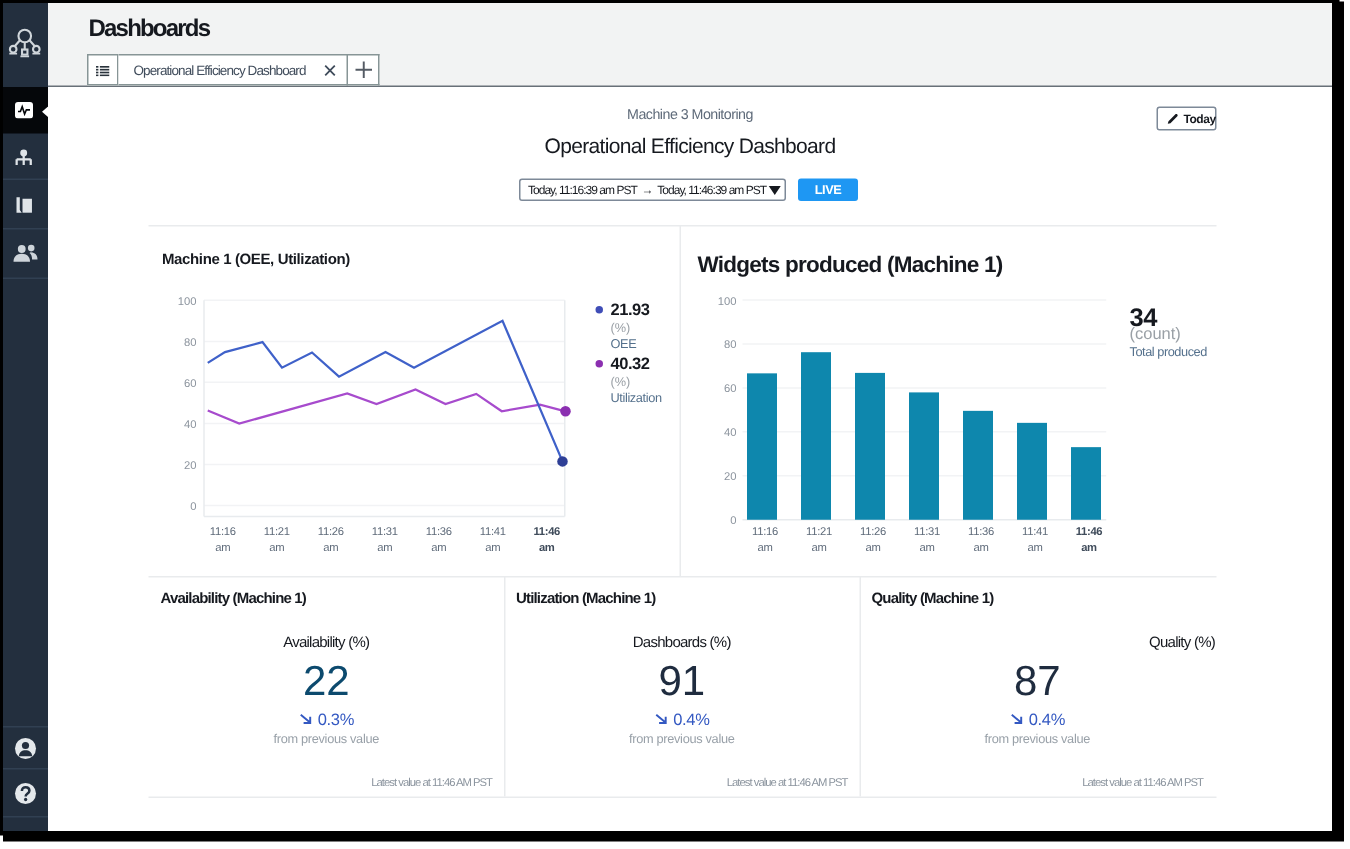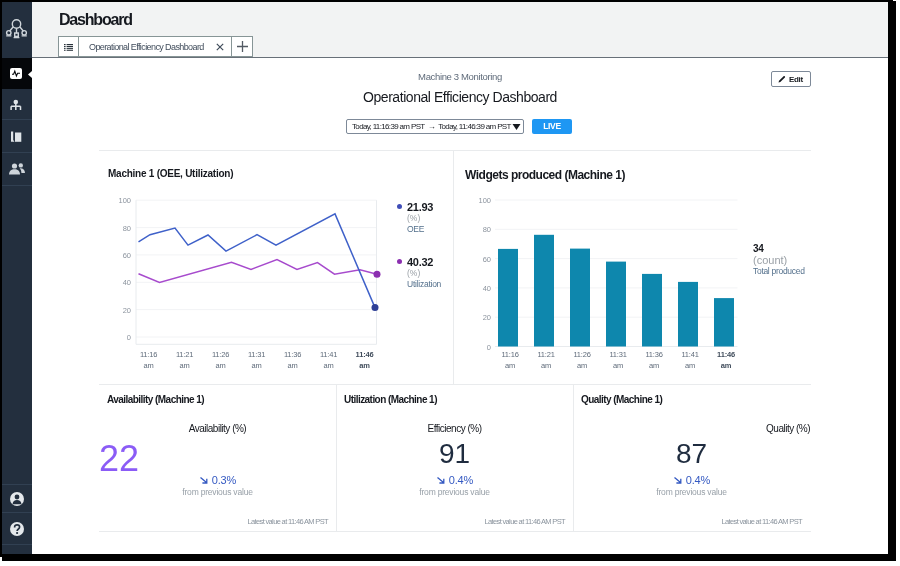--- a/index.html
+++ b/index.html
@@ -69,21 +69,21 @@
 </svg>
 <div class="abs" style="left:2px;top:512px;width:30px;height:1px;background:#314052;"></div>
 <svg class="abs" style="left:9px;top:521px;" width="16" height="16" viewBox="0 0 16 16">
   <circle cx="8" cy="8" r="7" fill="#e4e8eb"></circle>
   <path d="M5.6 6.4 C5.6 4.7 6.6 3.8 8.1 3.8 C9.7 3.8 10.6 4.7 10.6 6.1 C10.6 7.2 9.9 7.7 9.2 8.2 C8.5 8.7 8.1 9.1 8.1 10" stroke="#232f3e" stroke-width="1.7" fill="none"></path>
   <circle cx="8.1" cy="12" r="1.1" fill="#232f3e"></circle>
 </svg>
 <div class="abs" style="left:2px;top:544px;width:30px;height:1px;background:#314052;"></div>
 
 <div class="abs" style="left:32px;top:2px;width:856px;height:55px;background:#f2f3f3;border-bottom:1px solid #687078;"></div>
-<div class="abs" style="left:59px;top:10.5px;font-size:16px;font-weight:bold;letter-spacing:-1.2px;color:#16191f;">Dashboard</div>
+<div class="abs" style="left:59px;top:10.5px;font-size:16px;font-weight:bold;letter-spacing:-1.2px;color:#16191f;">Dashboards</div>
 
 <div class="abs" style="left:58px;top:36px;width:21px;height:21px;background:#fff;border:1px solid #879596;box-sizing:border-box;"></div>
 <svg class="abs" style="left:64px;top:44px;" width="9" height="7" viewBox="0 0 9 7">
   <g fill="#2a333c">
     <rect x="0" y="0" width="1.6" height="1.1"></rect>
       <rect x="2.6" y="0" width="6.4" height="1.1"></rect>
     <rect x="0" y="1.9" width="1.6" height="1.1"></rect>
       <rect x="2.6" y="1.9" width="6.4" height="1.1"></rect>
     <rect x="0" y="3.8" width="1.6" height="1.1"></rect>
       <rect x="2.6" y="3.8" width="6.4" height="1.1"></rect>
@@ -109,21 +109,21 @@
 <svg class="abs" style="left:512px;top:123px;" width="9" height="8" viewBox="0 0 9 8">
   <path d="M0.5 1 L8.5 1 L4.5 7 Z" fill="#16191f"></path>
 </svg>
 
 <div class="abs" style="left:532px;top:119px;width:40px;height:15px;background:#1e97f3;border-radius:2px;color:#fff;font-size:8.5px;font-weight:bold;letter-spacing:-0.3px;text-align:center;line-height:15px;">LIVE</div>
 
 <div class="abs" style="left:771px;top:71px;width:40px;height:16px;background:#fff;border:1px solid #7d8998;border-radius:2px;box-sizing:border-box;"></div>
 <svg class="abs" style="left:778px;top:75px;" width="8" height="8" viewBox="0 0 8 8">
   <path d="M0.5 7.5 L1 5.8 L5.6 1.2 C5.9 0.9 6.4 0.9 6.7 1.2 L6.9 1.4 C7.2 1.7 7.2 2.2 6.9 2.5 L2.3 7.1 Z" fill="#16191f"></path>
 </svg>
-<div class="abs" style="left:789px;top:75px;font-size:8px;font-weight:bold;letter-spacing:-0.3px;color:#16191f;">Edit</div>
+<div class="abs" style="left:789px;top:75px;font-size:8px;font-weight:bold;letter-spacing:-0.3px;color:#16191f;">Today</div>
 
 <div class="abs" style="left:99px;top:150px;width:712px;height:1px;background:#e9ebed;"></div>
 <div class="abs" style="left:99px;top:384px;width:712px;height:1px;background:#e9ebed;"></div>
 <div class="abs" style="left:99px;top:531px;width:712px;height:1px;background:#e9ebed;"></div>
 <div class="abs" style="left:453px;top:150px;width:1px;height:234px;background:#e9ebed;"></div>
 <div class="abs" style="left:336px;top:384px;width:1px;height:147px;background:#e9ebed;"></div>
 <div class="abs" style="left:573px;top:384px;width:1px;height:147px;background:#e9ebed;"></div>
 
 <div class="abs" style="left:108px;top:168px;font-size:10px;font-weight:bold;letter-spacing:-0.25px;color:#16191f;">Machine 1 (OEE, Utilization)</div>
 <svg class="abs" style="left:99px;top:150px;" width="354" height="234" viewBox="0 0 354 234">
@@ -171,29 +171,29 @@
   <circle cx="276" cy="157.6" r="3.5" fill="#2e3f96"></circle>
 </svg>
 
 <div class="abs" style="left:397px;top:200.5px;width:58px;">
   <div style="position:relative;padding-left:10px;">
     <span style="position:absolute;left:0;top:3.5px;width:5px;height:5px;border-radius:50%;background:#3f4db7;"></span>
     <div style="font-size:11px;line-height:12px;font-weight:bold;letter-spacing:-0.3px;color:#16191f;">21.93</div>
     <div style="font-size:8.5px;line-height:9.5px;color:#9aa0a6;margin-top:1.5px;">(%)</div>
     <div style="font-size:8.5px;line-height:10.5px;letter-spacing:-0.25px;color:#54708c;margin-top:0.5px;">OEE</div>
   </div>
-  <div style="position:relative;padding-left:10px;margin-top:21px;">
+  <div style="position:relative;padding-left:10px;margin-top:2px;">
     <span style="position:absolute;left:0;top:3.5px;width:5px;height:5px;border-radius:50%;background:#8b2fb0;"></span>
     <div style="font-size:11px;line-height:12px;font-weight:bold;letter-spacing:-0.3px;color:#16191f;">40.32</div>
     <div style="font-size:8.5px;line-height:9.5px;color:#9aa0a6;margin-top:1.5px;">(%)</div>
     <div style="font-size:8.5px;line-height:10.5px;letter-spacing:-0.25px;color:#54708c;margin-top:0.5px;">Utilization</div>
   </div>
 </div>
 
-<div class="abs" style="left:465px;top:168px;font-size:12px;font-weight:bold;letter-spacing:-0.5px;color:#16191f;">Widgets produced (Machine 1)</div>
+<div class="abs" style="left:465px;top:168px;font-size:15px;font-weight:bold;letter-spacing:-0.5px;color:#16191f;">Widgets produced (Machine 1)</div>
 <svg class="abs" style="left:453px;top:150px;" width="358" height="234" viewBox="0 0 358 234">
 
   <g stroke="#f2f3f5" stroke-width="1">
     <line x1="42" y1="50" x2="284.5" y2="50"></line>
     <line x1="42" y1="79.3" x2="284.5" y2="79.3"></line>
     <line x1="42" y1="108.6" x2="284.5" y2="108.6"></line>
     <line x1="42" y1="137.9" x2="284.5" y2="137.9"></line>
     <line x1="42" y1="167.2" x2="284.5" y2="167.2"></line>
     <line x1="42" y1="196.5" x2="284.5" y2="196.5" stroke="#e8ebee"></line>
   </g>
@@ -226,36 +226,36 @@
     <text x="201" y="206.5">11:36</text>
       <text x="201" y="217.5">am</text>
     <text x="237" y="206.5">11:41</text>
       <text x="237" y="217.5">am</text>
     <text x="273" y="206.5" font-weight="bold" fill="#414d5c">11:46</text>
       <text x="273" y="217.5" font-weight="bold" fill="#414d5c">am</text>
   </g>
 </svg>
 
 <div class="abs" style="left:753px;top:205.5px;">
-  <div style="font-size:10px;line-height:12px;font-weight:bold;letter-spacing:-0.3px;color:#16191f;margin-top:37px;">34</div>
+  <div style="font-size:17px;line-height:12px;font-weight:bold;letter-spacing:-0.3px;color:#16191f;">34</div>
   <div style="font-size:11px;line-height:9.5px;color:#9aa0a6;margin-top:1.5px;">(count)</div>
   <div style="font-size:8.5px;line-height:10.5px;letter-spacing:-0.3px;color:#54708c;margin-top:0.5px;">Total produced</div>
 </div>
 
 <div class="abs" style="left:107px;top:394px;font-size:10px;font-weight:bold;letter-spacing:-0.55px;color:#16191f;text-align:center;">Availability (Machine 1)</div>
 <div class="abs" style="left:99px;top:423px;width:237px;text-align:center;font-size:10px;letter-spacing:-0.5px;color:#16191f;">Availability (%)</div>
-<div class="abs" style="left:99px;top:438px;width:237px;font-size:36px;font-weight:500;color:#8b5cf6;">22</div>
+<div class="abs" style="left:99px;top:438px;width:237px;text-align:center;font-size:28px;font-weight:500;color:#0c4a6e;">22</div>
 <div class="abs" style="left:99px;top:474px;width:237px;text-align:center;font-size:11px;letter-spacing:-0.2px;color:#3459c2;"><svg width="10" height="9" viewBox="0 0 10 9" style="vertical-align:-1px;">
       <path d="M1.5 1.5 L7.5 6.5 M7.8 2.8 L7.8 7 L3.4 7" stroke="#3459c2" stroke-width="1.3" fill="none"></path>
     </svg> 0.3%</div>
 <div class="abs" style="left:99px;top:487px;width:237px;text-align:center;font-size:8.5px;letter-spacing:-0.2px;color:#98a0a8;">from previous value</div>
 <div class="abs" style="left:99px;top:517px;width:229px;text-align:right;font-size:7.5px;letter-spacing:-0.65px;color:#8b949e;">Latest value at 11:46 AM PST</div>
 
 <div class="abs" style="left:344px;top:394px;font-size:10px;font-weight:bold;letter-spacing:-0.55px;color:#16191f;">Utilization (Machine 1)</div>
-<div class="abs" style="left:336px;top:423px;width:237px;text-align:center;font-size:10px;letter-spacing:-0.5px;color:#16191f;">Efficiency (%)</div>
+<div class="abs" style="left:336px;top:423px;width:237px;text-align:center;font-size:10px;letter-spacing:-0.5px;color:#16191f;">Dashboards (%)</div>
 <div class="abs" style="left:336px;top:438px;width:237px;text-align:center;font-size:28px;font-weight:500;color:#1f2c3f;">91</div>
 <div class="abs" style="left:336px;top:474px;width:237px;text-align:center;font-size:11px;letter-spacing:-0.2px;color:#3459c2;"><svg width="10" height="9" viewBox="0 0 10 9" style="vertical-align:-1px;">
       <path d="M1.5 1.5 L7.5 6.5 M7.8 2.8 L7.8 7 L3.4 7" stroke="#3459c2" stroke-width="1.3" fill="none"></path>
     </svg> 0.4%</div>
 <div class="abs" style="left:336px;top:487px;width:237px;text-align:center;font-size:8.5px;letter-spacing:-0.2px;color:#98a0a8;">from previous value</div>
 <div class="abs" style="left:336px;top:517px;width:229px;text-align:right;font-size:7.5px;letter-spacing:-0.65px;color:#8b949e;">Latest value at 11:46 AM PST</div>
 
 <div class="abs" style="left:581px;top:394px;font-size:10px;font-weight:bold;letter-spacing:-0.55px;color:#16191f;">Quality (Machine 1)</div>
 <div class="abs" style="left:573px;top:423px;width:237px;text-align:right;font-size:10px;letter-spacing:-0.5px;color:#16191f;">Quality (%)</div>
 <div class="abs" style="left:573px;top:438px;width:237px;text-align:center;font-size:28px;font-weight:500;color:#1f2c3f;">87</div>

